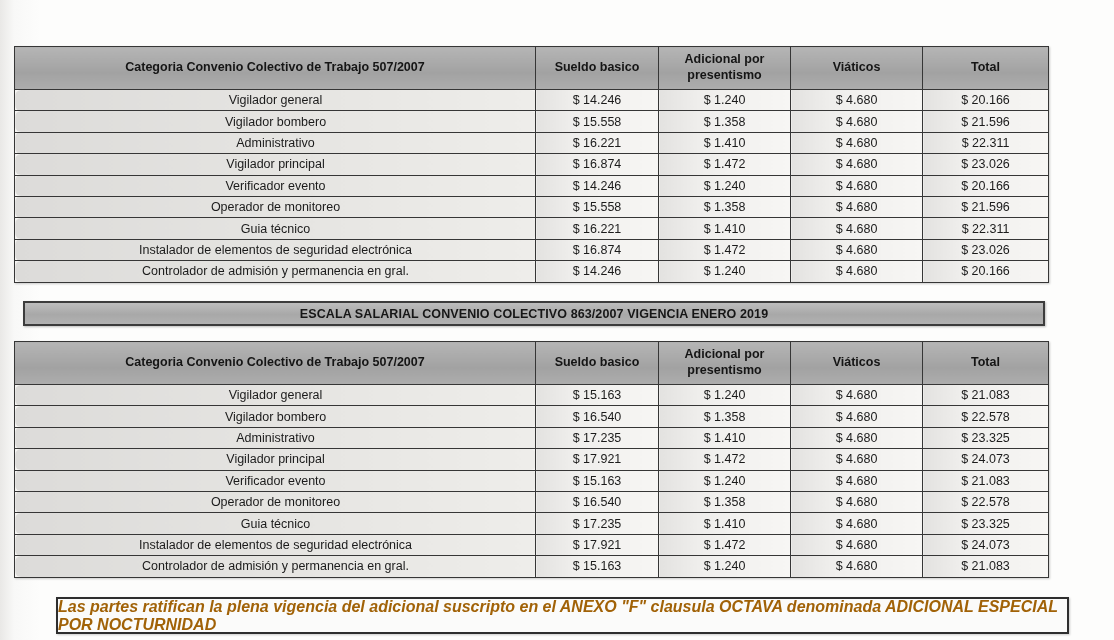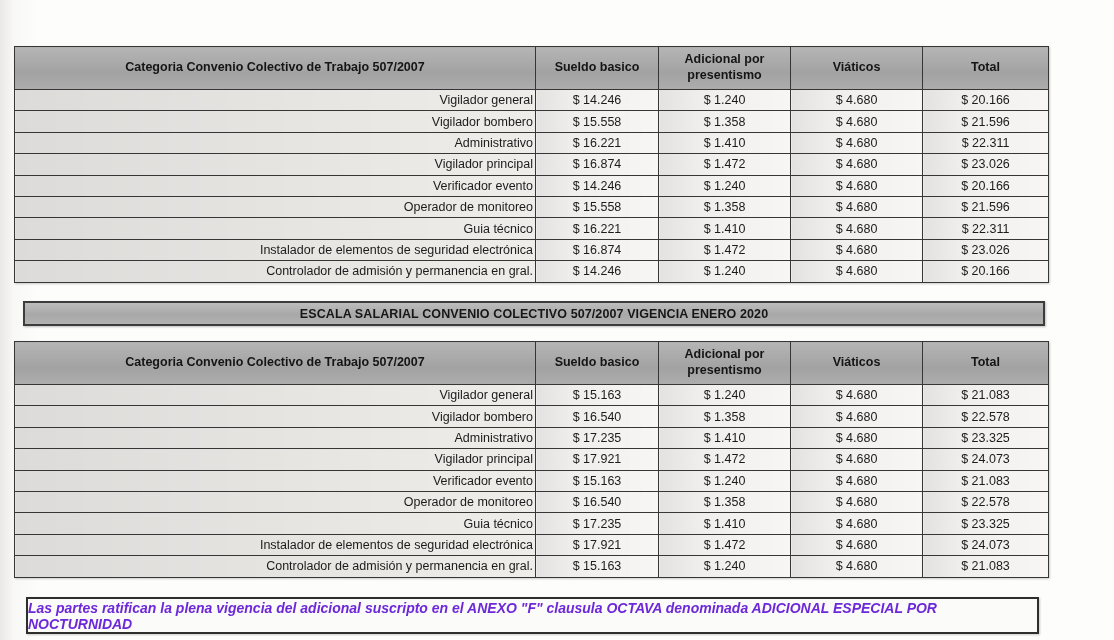--- a/index.html
+++ b/index.html
@@ -48,33 +48,34 @@
   table.salary thead tr { height: 43px; }
   table.salary thead th {
     background: linear-gradient(180deg, #b5b5b5 0%, #a2a2a2 60%, #adadad 100%);
     font-weight: bold; font-size: 12.5px; color: #151515;
     text-align: center; white-space: normal; line-height: 1.25;
     padding: 0 4px;
   }
   table.salary tbody tr { height: 21.4px; }
   table.salary tbody td { background: linear-gradient(90deg, #e3e2e0 0%, #efeeec 30%, #f7f6f4 100%); }
   table.salary tbody td.cat {
-    text-align: right; padding: 0 2px 0 3px;
+    text-align: center; padding: 0 2px 0 3px;
     background: linear-gradient(90deg, #dcdbd9 0%, #e6e5e2 55%, #eeedea 100%);
+    border-radius: 6px;
   }
   table.salary tbody td.val { text-align: center; }
   
   .footnote {
     position: absolute;
-    left: 26px; top: 597px; width: 1009px; height: 33px;
+    left: 56px; top: 597px; width: 1009px; height: 33px;
     border: 2px solid #2e2e2e;
     background: #fbfbfa;
     display: flex; align-items: center; justify-content: center;
-    font-weight: bold; font-style: italic; font-size: 14px;
-    color: #6d28d9;
+    font-weight: bold; font-style: italic; font-size: 16px;
+    color: #a16207;
     box-shadow: 1px 1px 2px rgba(0,0,0,.2);
   }
 </style>
 </head>
 <body>
 
 <div class="page">
 
 
   <table class="salary tab1">
@@ -154,21 +155,21 @@
         <tr>
         <td class="cat">Controlador de admisión y permanencia en gral.</td>
         <td class="val">$ 14.246</td>
         <td class="val">$ 1.240</td>
         <td class="val">$ 4.680</td>
         <td class="val">$ 20.166</td>
       </tr>
       </tbody>
   </table>
 
-  <div class="titlebar t2">ESCALA SALARIAL CONVENIO COLECTIVO 507/2007 VIGENCIA ENERO 2020</div>
+  <div class="titlebar t2">ESCALA SALARIAL CONVENIO COLECTIVO 863/2007 VIGENCIA ENERO 2019</div>
 
   <table class="salary tab2">
     <colgroup>
       <col style="width:521px">
         <col style="width:123px">
         <col style="width:132px">
       <col style="width:132px">
         <col style="width:126px">
     </colgroup>
     <thead>

